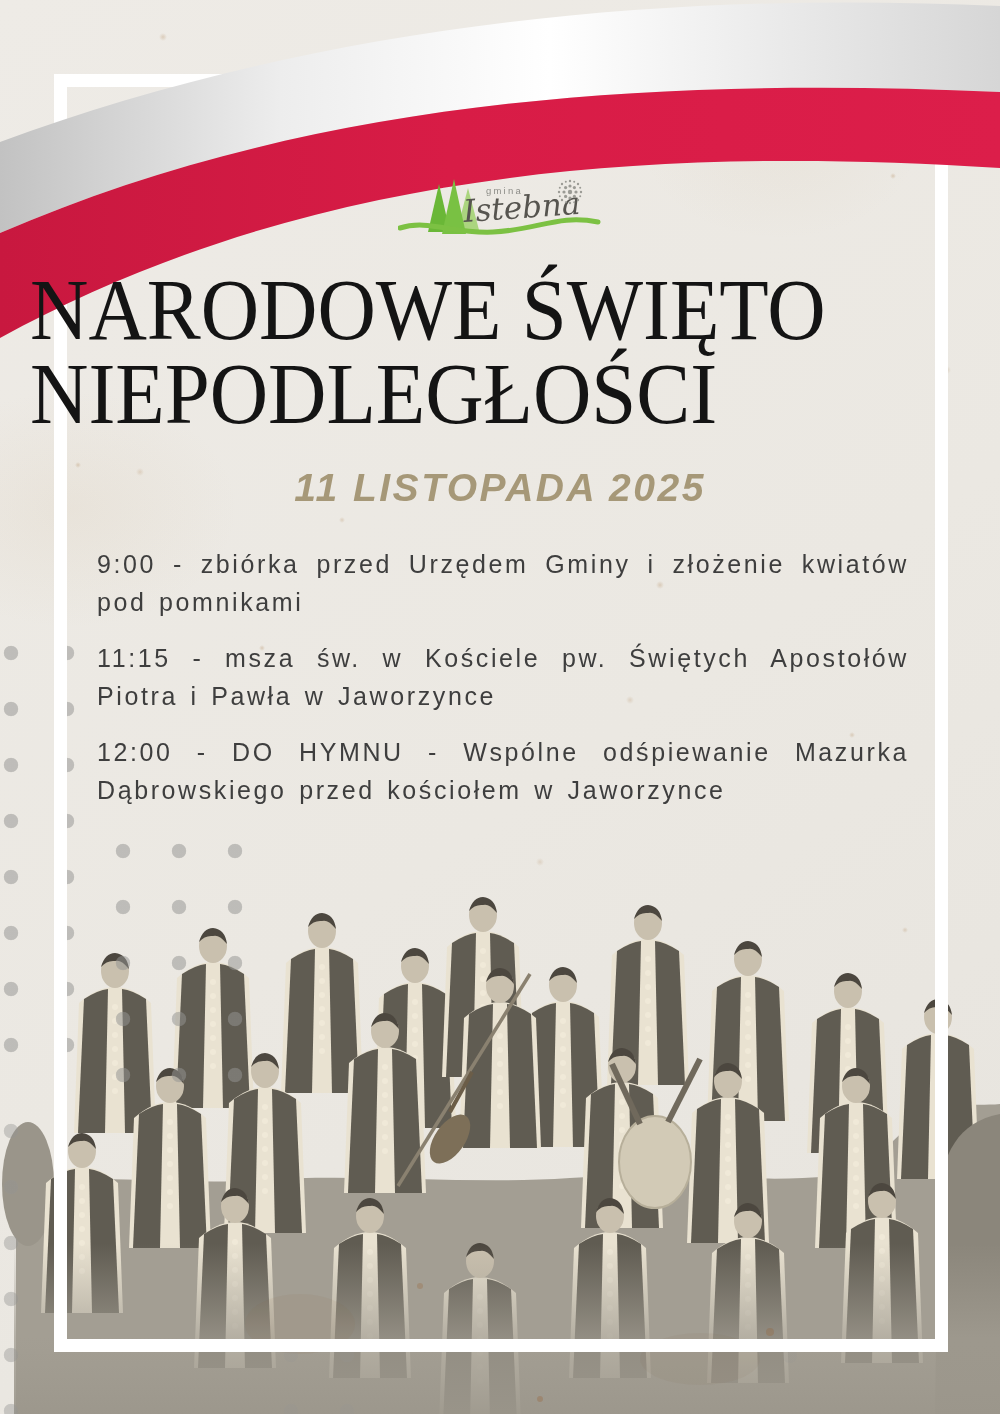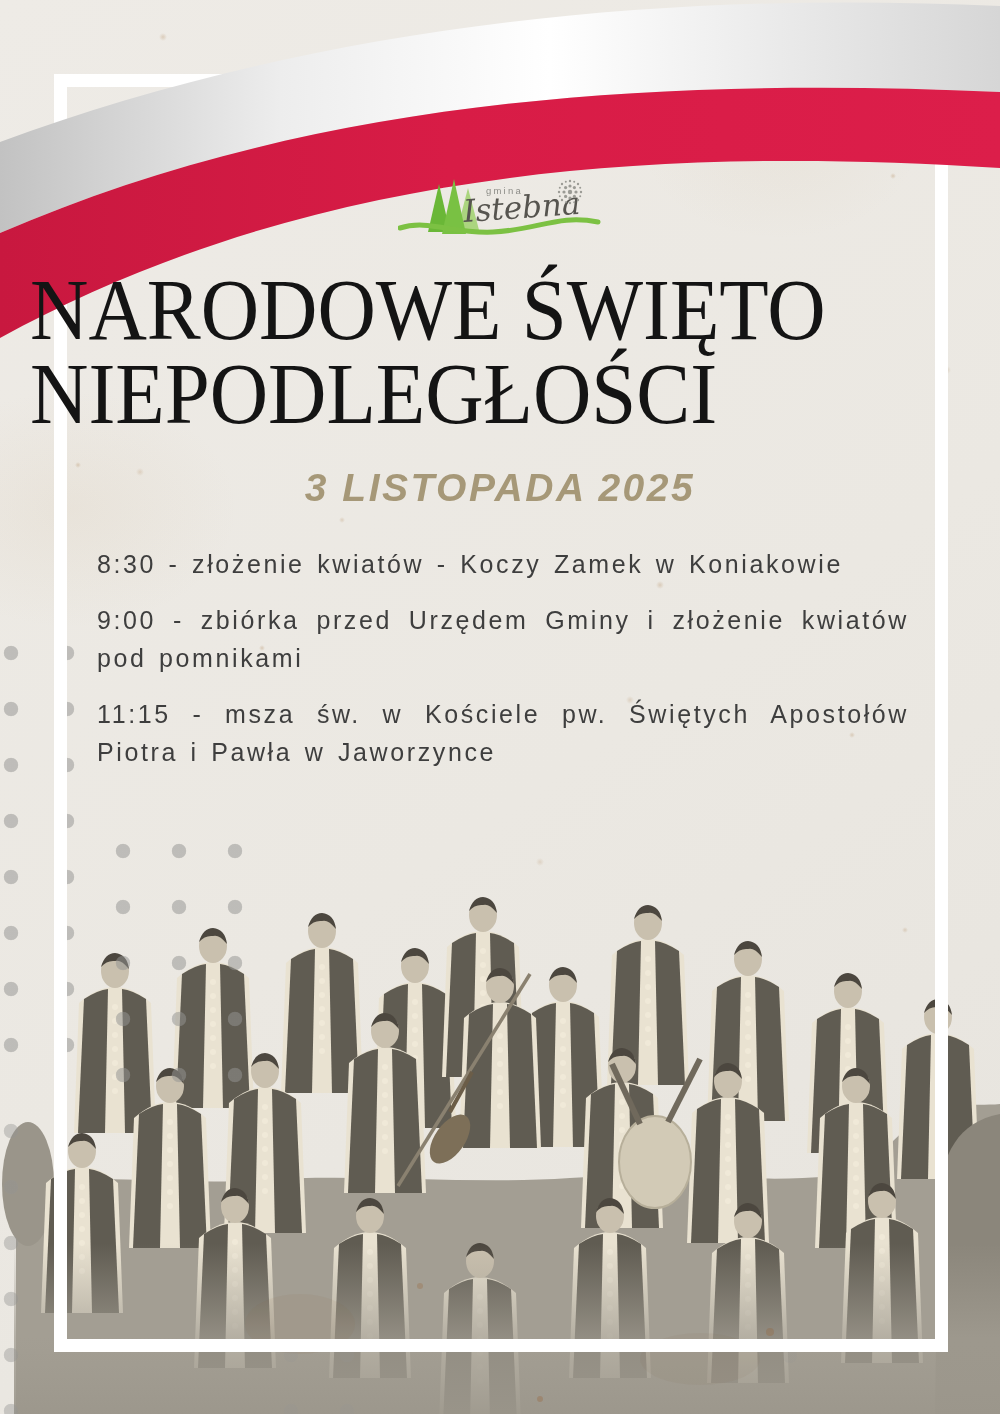--- a/index.html
+++ b/index.html
@@ -202,21 +202,21 @@
         <circle cx="4.2" cy="-10.2" r="1"></circle>
         <circle cx="-4.2" cy="-10.2" r="1"></circle>
     </g>
   </svg>
 
   <div class="title">
     <div class="line">NARODOWE ŚWIĘTO</div>
     <div class="line">NIEPODLEGŁOŚCI</div>
   </div>
 
-  <div class="date">3 LISTOPADA 2025</div>
+  <div class="date">11 LISTOPADA 2025</div>
 
   <div class="schedule">
-    <p>8:30 - złożenie kwiatów - Koczy Zamek w Koniakowie</p>
     <p>9:00 - zbiórka przed Urzędem Gminy i złożenie kwiatów pod pomnikami</p>
     <p>11:15 - msza św. w Kościele pw. Świętych Apostołów Piotra i Pawła w Jaworzynce</p>
+    <p>12:00 - DO HYMNU - Wspólne odśpiewanie Mazurka Dąbrowskiego przed kościołem w Jaworzynce</p>
   </div>
 
 </div>
 
 </body></html>

